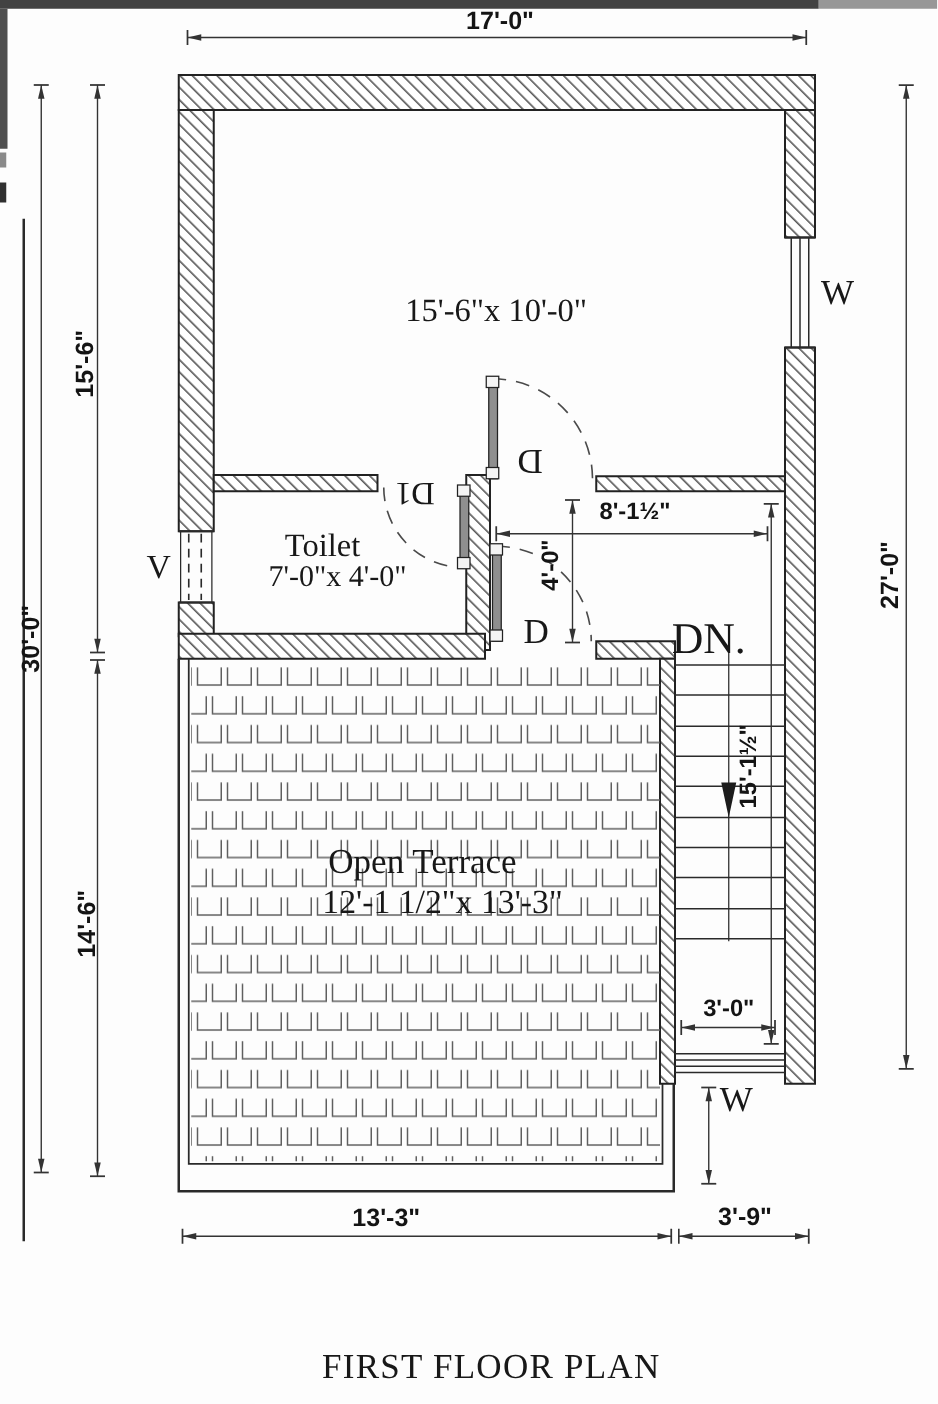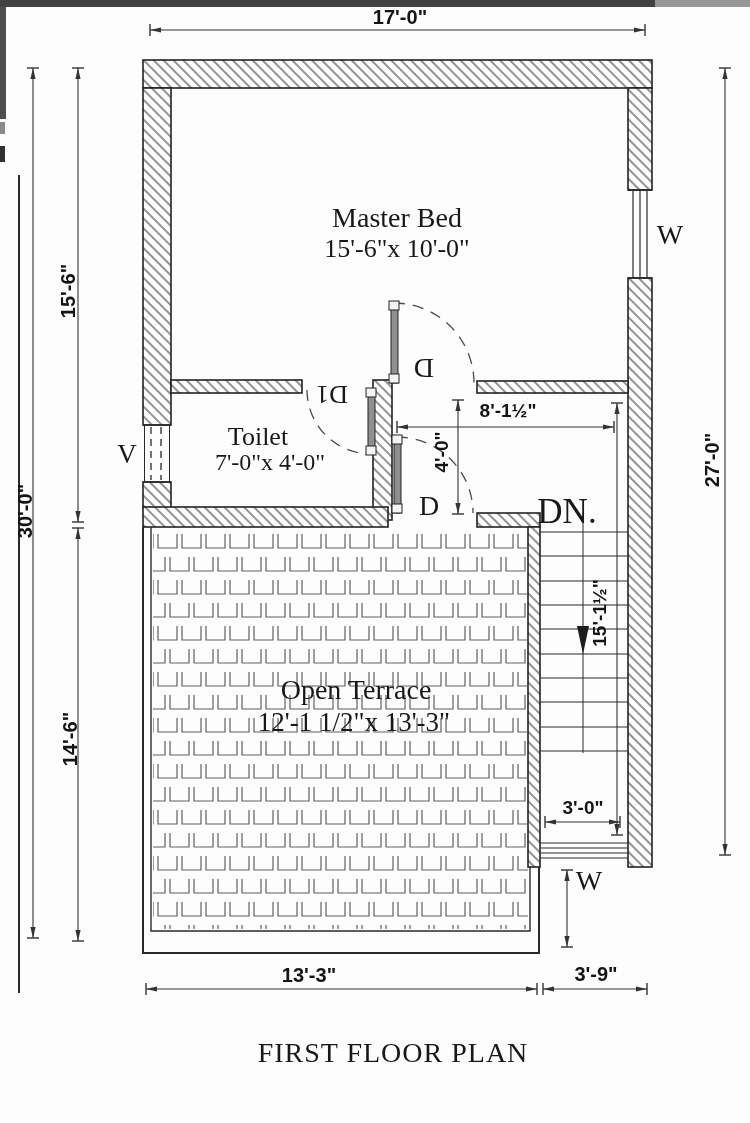--- a/index.html
+++ b/index.html
@@ -6,21 +6,21 @@
   #canvas{position:relative;width:750px;height:1123px;background:#fdfdfd;overflow:hidden;
           font-family:"Liberation Serif",serif;color:#1c1c1c;}
   svg{position:absolute;left:0;top:0;}
   .lbl{position:absolute;transform:translate(-50%,-50%);white-space:nowrap;line-height:1;color:#181818;}
   .rot{transform:translate(-50%,-50%) rotate(-90deg);}
   .rot180{transform:translate(-50%,-50%) rotate(180deg);}
   .dimtxt{font-family:"Liberation Sans",sans-serif;font-weight:bold;font-size:20px;color:#141414;}
   .dimsm{font-size:19px;}
   .serif26{font-size:26px;}
   .serif28{font-size:28px;}
-  .title{font-size:28px;letter-spacing:1px;}
+  .title{font-size:28px;letter-spacing:1px;margin-top:41px;}
   .subtitle{font-size:23px;}
 </style>
 </head>
 <body>
 
 <div id="canvas">
 
   <svg width="750" height="1123" viewBox="0 0 750 1123">
     <defs>
       <pattern id="hatch" width="7" height="7" patternUnits="userSpaceOnUse" patternTransform="rotate(-45)">
@@ -150,25 +150,24 @@
   <div class="lbl rot dimtxt" style="left:68px;top:291px;">15'-6"</div>
   <div class="lbl rot dimtxt" style="left:70px;top:739px;">14'-6"</div>
   <div class="lbl rot dimtxt" style="left:712px;top:460px;">27'-0"</div>
   <div class="lbl dimtxt dimsm" style="left:508px;top:410px;">8'-1½"</div>
   <div class="lbl rot dimtxt dimsm" style="left:441px;top:452px;">4'-0"</div>
   <div class="lbl rot dimtxt dimsm" style="left:599px;top:613px;">15'-1½"</div>
   <div class="lbl dimtxt dimsm" style="left:583px;top:807px;">3'-0"</div>
   <div class="lbl dimtxt" style="left:309px;top:975px;">13'-3"</div>
   <div class="lbl dimtxt" style="left:596px;top:974px;">3'-9"</div>
 
-  <div class="lbl serif28" style="left:397px;top:218px;">Master Bed</div>
   <div class="lbl serif26" style="left:397px;top:249px;">15'-6"x 10'-0"</div>
   <div class="lbl serif26" style="left:258px;top:437px;text-align:right;">Toilet</div>
   <div class="lbl" style="left:270px;top:462px;font-size:24px;">7'-0"x 4'-0"</div>
-  <div class="lbl serif28" style="left:356px;top:690px;">Open Terrace</div>
+  <div class="lbl serif28" style="left:338px;top:690px;">Open Terrace</div>
   <div class="lbl" style="left:354px;top:722px;font-size:27px;">12'-1 1/2"x 13'-3"</div>
 
   <div class="lbl serif28" style="left:670px;top:235px;">W</div>
   <div class="lbl serif28" style="left:589px;top:881px;">W</div>
   <div class="lbl" style="left:127px;top:454px;font-size:27px;">V</div>
   <div class="lbl rot180 serif28" style="left:424px;top:368px;">D</div>
   <div class="lbl serif28" style="left:429px;top:506px;">D</div>
   <div class="lbl rot180 serif26" style="left:332px;top:394px;">D1</div>
   <div class="lbl" style="left:567px;top:511px;font-size:35px;">DN.</div>
 

